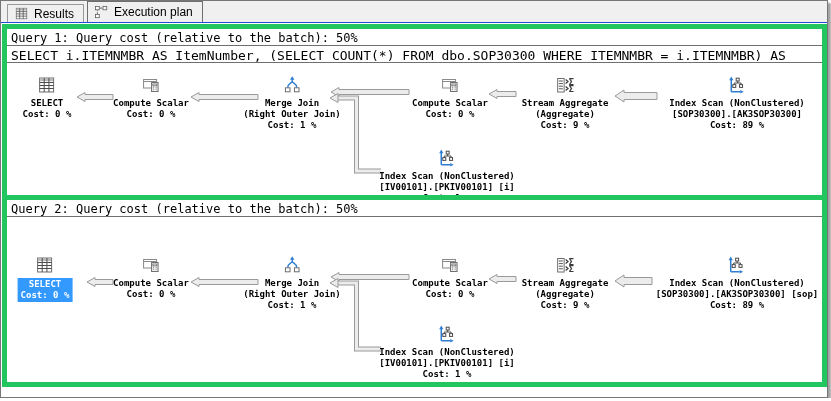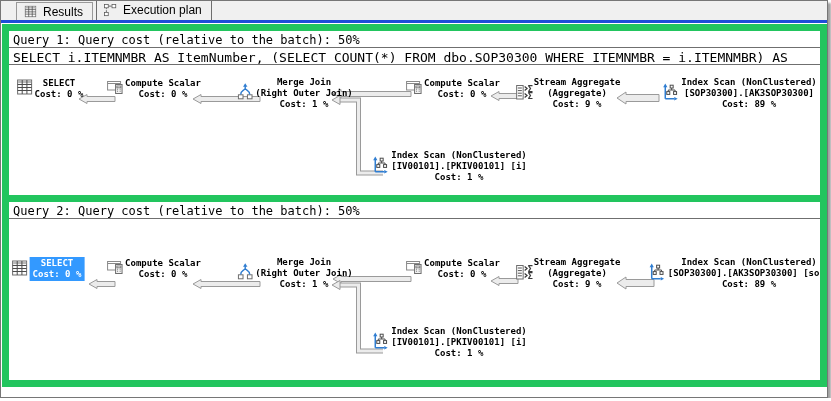--- a/index.html
+++ b/index.html
@@ -7,52 +7,52 @@
   #app{
     position:relative;width:828px;height:398px;margin:0;
     border:1px solid #767676;background:#fff;
     box-shadow:3px 3px 2px rgba(110,110,110,.65);
     font-family:"Liberation Sans",sans-serif;
     overflow:hidden;
   }
   
   .tabstrip{
     position:absolute;left:0;top:0;right:0;height:22px;
-    background:#f0f0f0;border-bottom:3px solid #1d4ed8;
-    display:flex;align-items:flex-end;padding-left:15px;
+    background:#f0f0f0;border-bottom:1px solid #1d4ed8;
+    display:flex;align-items:flex-end;padding-left:6px;
   }
   .tab{
     display:flex;align-items:center;gap:5px;
     height:18px;padding:0 9px 0 6px;margin-right:3px;
     background:#f0f0f0;border:1px solid #999;border-bottom:none;
     font-size:12px;color:#000;cursor:default;white-space:nowrap;
   }
   .tab.active{height:21px;border-color:#6e6e6e;position:relative;z-index:2;justify-content:space-between;}
   .ticon{width:15px;height:15px;flex:0 0 auto;}
   
   .panel{
     position:absolute;left:1px;width:825px;
-    border:7px solid #22c55e;background:#fff;overflow:hidden;
+    border:5px solid #22c55e;background:#fff;overflow:hidden;
   }
   #panel1{top:23px;height:179px;}
   #panel2{top:194px;height:192px;}
   .q-header,.q-stmt{
     position:absolute;left:0;right:0;overflow:hidden;white-space:nowrap;
     color:#000;padding:2px 4px 0 4px;
   }
   .q-header{top:0;height:17px;border-bottom:1px solid #6f6f6f;
     font:12px/14px "DejaVu Sans Mono",monospace;}
   .q-stmt{top:18px;height:16px;border-bottom:1px solid #6f6f6f;
     font:13px/14px "DejaVu Sans Mono",monospace;padding-top:2px;}
   .canvas{position:absolute;left:0;right:0;top:35px;bottom:0;overflow:hidden;}
   .arrows{position:absolute;left:0;top:0;}
   
   .node{
     position:absolute;transform:translateX(-50%);
-    display:flex;flex-direction:row;align-items:center;cursor:default;
+    display:flex;flex-direction:column;align-items:center;cursor:default;
   }
   .nicon{width:20px;height:20px;margin-bottom:3px;flex:0 0 auto;}
   .nlabel{
     font:bold 9px/11px "DejaVu Sans Mono",monospace;
     text-align:center;white-space:nowrap;color:#000;
   }
   .nlabel span{display:block;}
   .node.selected .nlabel{background:#3399ff;color:#fff;padding:1px 3px;}
 </style>
 </head>

